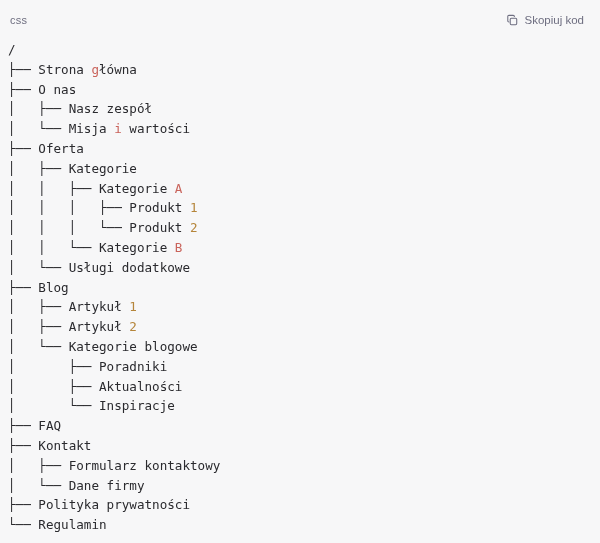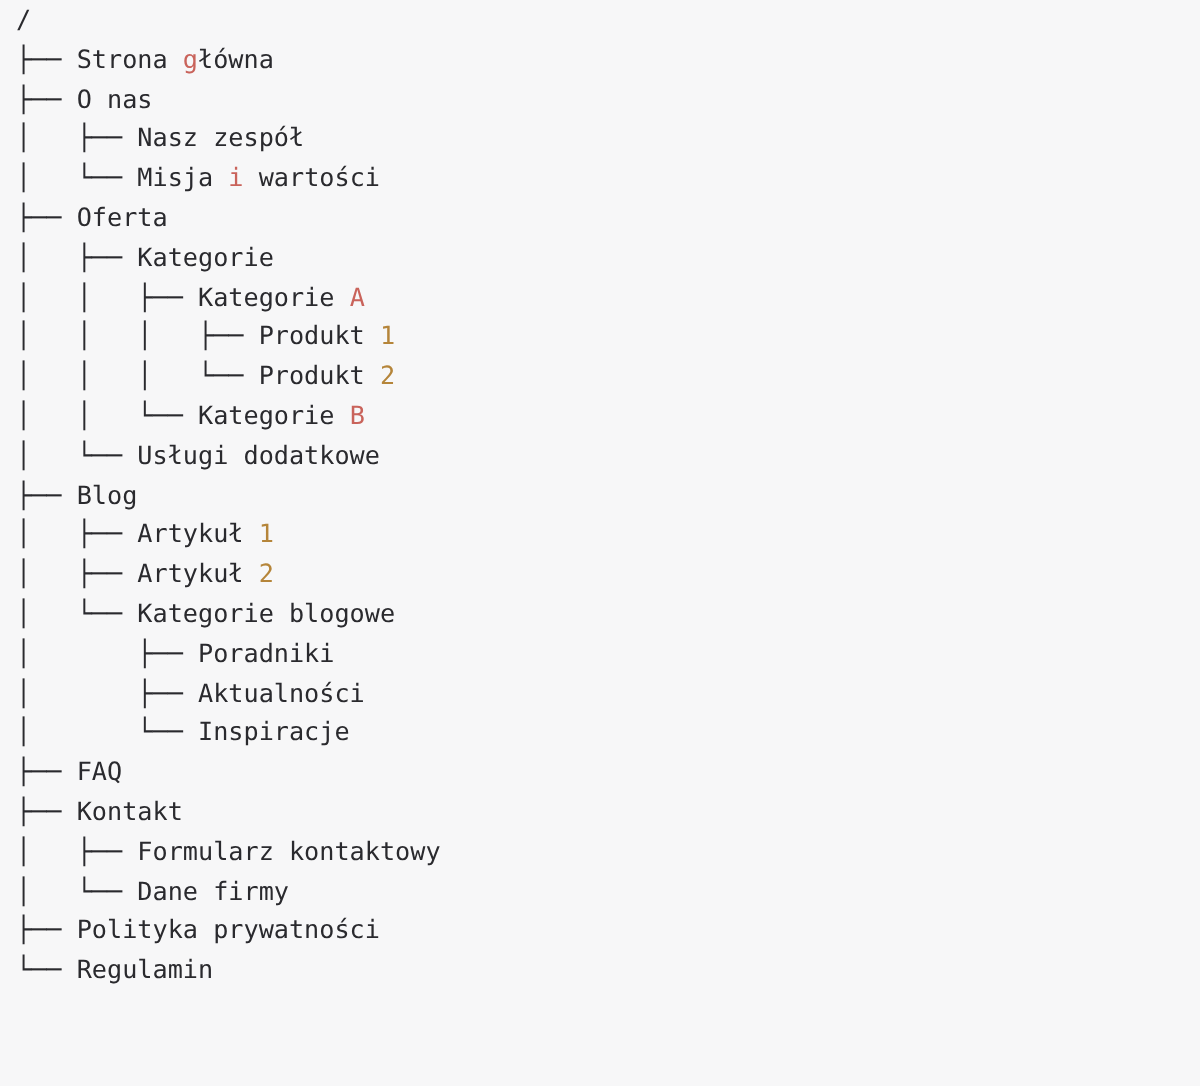--- a/index.html
+++ b/index.html
@@ -75,18 +75,31 @@
   }
   pre.cb-pre .ln { display: block; height: 19.8px; }
   .hl-red  { color: #c9635b; }
   .hl-amber{ color: #b5853a; }
 </style>
 </head>
 <body>
 
 <div id="code-block">
 
+  <div class="cb-header">
+    <span class="cb-lang">css</span>
+
+    <button class="cb-copy">
+      <span class="copy-ico-wrap">
+        <svg class="copy-ico" viewBox="0 0 16 16" fill="none" stroke="#6e6e80" stroke-width="1.3" stroke-linecap="round" stroke-linejoin="round">
+          <rect x="5.2" y="5.2" width="8" height="8" rx="1.4"></rect>
+          <path d="M10.3 3.1 a1.4 1.4 0 0 0 -1.4 -1.4 H3.6 a1.4 1.4 0 0 0 -1.4 1.4 v5.3 a1.4 1.4 0 0 0 1.4 1.4"></path>
+        </svg>
+      </span>
+      <span>Skopiuj kod</span>
+    </button>
+  </div>
 
   <div class="cb-body">
     <pre class="cb-pre" id="code-pre"><span class="ln"><span>/</span></span><span class="ln"><span>├── Strona </span><span class="hl-red">g</span><span>łówna</span></span><span class="ln"><span>├── O nas</span></span><span class="ln"><span>│   ├── Nasz zespół</span></span><span class="ln"><span>│   └── Misja </span><span class="hl-red">i</span><span> wartości</span></span><span class="ln"><span>├── Oferta</span></span><span class="ln"><span>│   ├── Kategorie</span></span><span class="ln"><span>│   │   ├── Kategorie </span><span class="hl-red">A</span></span><span class="ln"><span>│   │   │   ├── Produkt </span><span class="hl-amber">1</span></span><span class="ln"><span>│   │   │   └── Produkt </span><span class="hl-amber">2</span></span><span class="ln"><span>│   │   └── Kategorie </span><span class="hl-red">B</span></span><span class="ln"><span>│   └── Usługi dodatkowe</span></span><span class="ln"><span>├── Blog</span></span><span class="ln"><span>│   ├── Artykuł </span><span class="hl-amber">1</span></span><span class="ln"><span>│   ├── Artykuł </span><span class="hl-amber">2</span></span><span class="ln"><span>│   └── Kategorie blogowe</span></span><span class="ln"><span>│       ├── Poradniki</span></span><span class="ln"><span>│       ├── Aktualności</span></span><span class="ln"><span>│       └── Inspiracje</span></span><span class="ln"><span>├── FAQ</span></span><span class="ln"><span>├── Kontakt</span></span><span class="ln"><span>│   ├── Formularz kontaktowy</span></span><span class="ln"><span>│   └── Dane firmy</span></span><span class="ln"><span>├── Polityka prywatności</span></span><span class="ln"><span>└── Regulamin</span></span></pre>
   </div>
 
 </div>
 
 </body></html>

